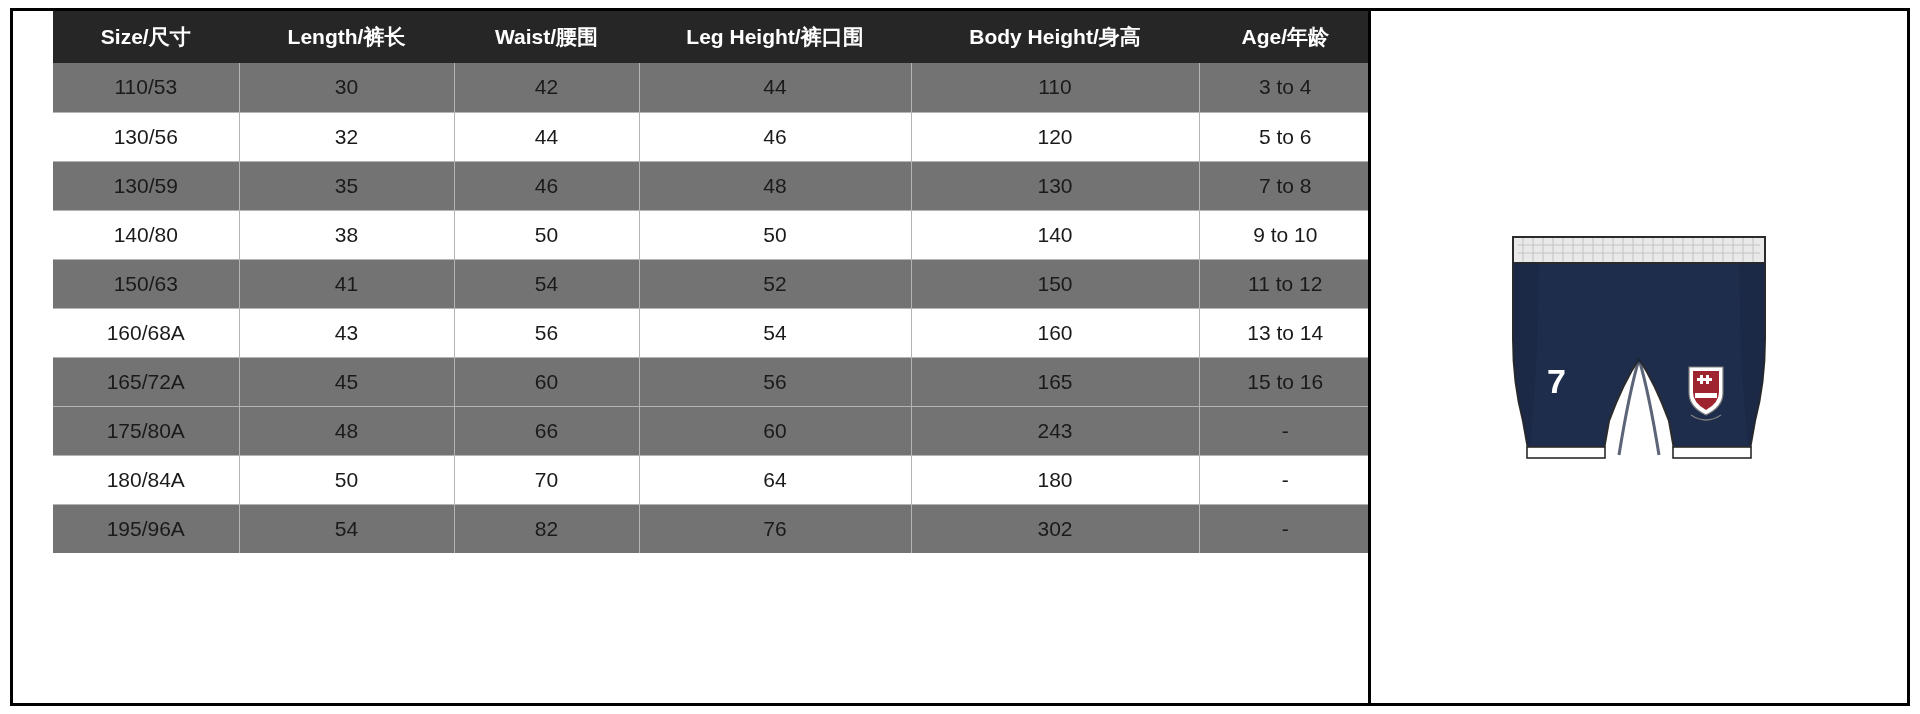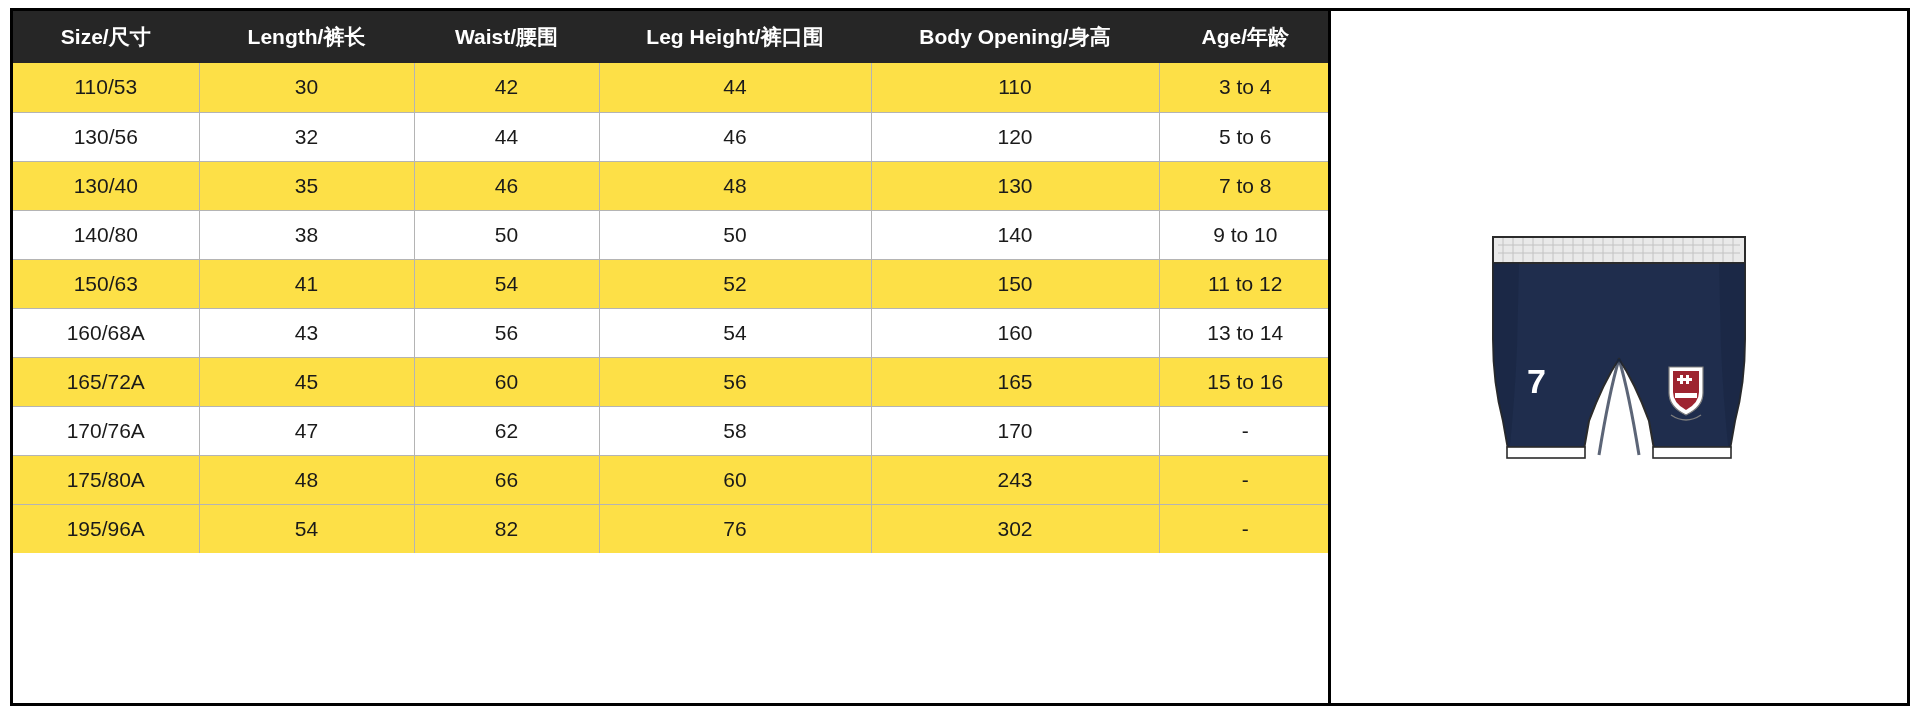--- a/index.html
+++ b/index.html
@@ -25,20 +25,21 @@
     left: 10px;
     top: 8px;
     width: 1900px;
     height: 698px;
     border: 3px solid #000000;
     box-sizing: border-box;
     display: flex;
     flex-direction: row;
     align-items: stretch;
     background: #ffffff;
+    padding-left: 40px;
   }
   
   .table-pane {
     width: 1318px;
     flex: 0 0 1318px;
     box-sizing: border-box;
     border-right: 3px solid #000000;
     background: #ffffff;
     overflow: hidden;
   }
@@ -62,21 +63,21 @@
     color: #ffffff;
     font-weight: bold;
     font-size: 21px;
     height: 52px;
     border-right: 1px solid #262626;
   }
   table.size-table thead th:last-child {
     border-right: none;
   }
   table.size-table tbody tr.odd td {
-    background: #fde047;
+    background: #737373;
     margin-left: 32px;
   }
   table.size-table tbody tr.even td {
     background: #ffffff;
   }
   table.size-table tbody td {
     border-right: 1px solid #b4b4b4;
     border-bottom: 1px solid #b4b4b4;
   }
   table.size-table tbody td:first-child {
@@ -127,21 +128,21 @@
             <col class="c3">
             <col class="c4">
             <col class="c5">
         </colgroup>
         <thead>
           <tr>
             <th>Size/尺寸</th>
             <th>Length/裤长</th>
             <th>Waist/腰围</th>
             <th>Leg Height/裤口围</th>
-            <th>Body Opening/身高</th>
+            <th>Body Height/身高</th>
             <th>Age/年龄</th>
           </tr>
         </thead>
         <tbody>
           <tr class="odd">
             <td>110/53</td>
             <td>30</td>
             <td>42</td>
             <td>44</td>
             <td>110</td>
@@ -149,21 +150,21 @@
           </tr>
           <tr class="even">
             <td>130/56</td>
             <td>32</td>
             <td>44</td>
             <td>46</td>
             <td>120</td>
             <td>5 to 6</td>
           </tr>
           <tr class="odd">
-            <td>130/40</td>
+            <td>130/59</td>
             <td>35</td>
             <td>46</td>
             <td>48</td>
             <td>130</td>
             <td>7 to 8</td>
           </tr>
           <tr class="even">
             <td>140/80</td>
             <td>38</td>
             <td>50</td>
@@ -188,34 +189,34 @@
             <td>13 to 14</td>
           </tr>
           <tr class="odd">
             <td>165/72A</td>
             <td>45</td>
             <td>60</td>
             <td>56</td>
             <td>165</td>
             <td>15 to 16</td>
           </tr>
-          <tr class="even">
-            <td>170/76A</td>
-            <td>47</td>
-            <td>62</td>
-            <td>58</td>
-            <td>170</td>
-            <td>-</td>
-          </tr>
           <tr class="odd">
             <td>175/80A</td>
             <td>48</td>
             <td>66</td>
             <td>60</td>
             <td>243</td>
+            <td>-</td>
+          </tr>
+          <tr class="even">
+            <td>180/84A</td>
+            <td>50</td>
+            <td>70</td>
+            <td>64</td>
+            <td>180</td>
             <td>-</td>
           </tr>
           <tr class="odd">
             <td>195/96A</td>
             <td>54</td>
             <td>82</td>
             <td>76</td>
             <td>302</td>
             <td>-</td>
           </tr>

